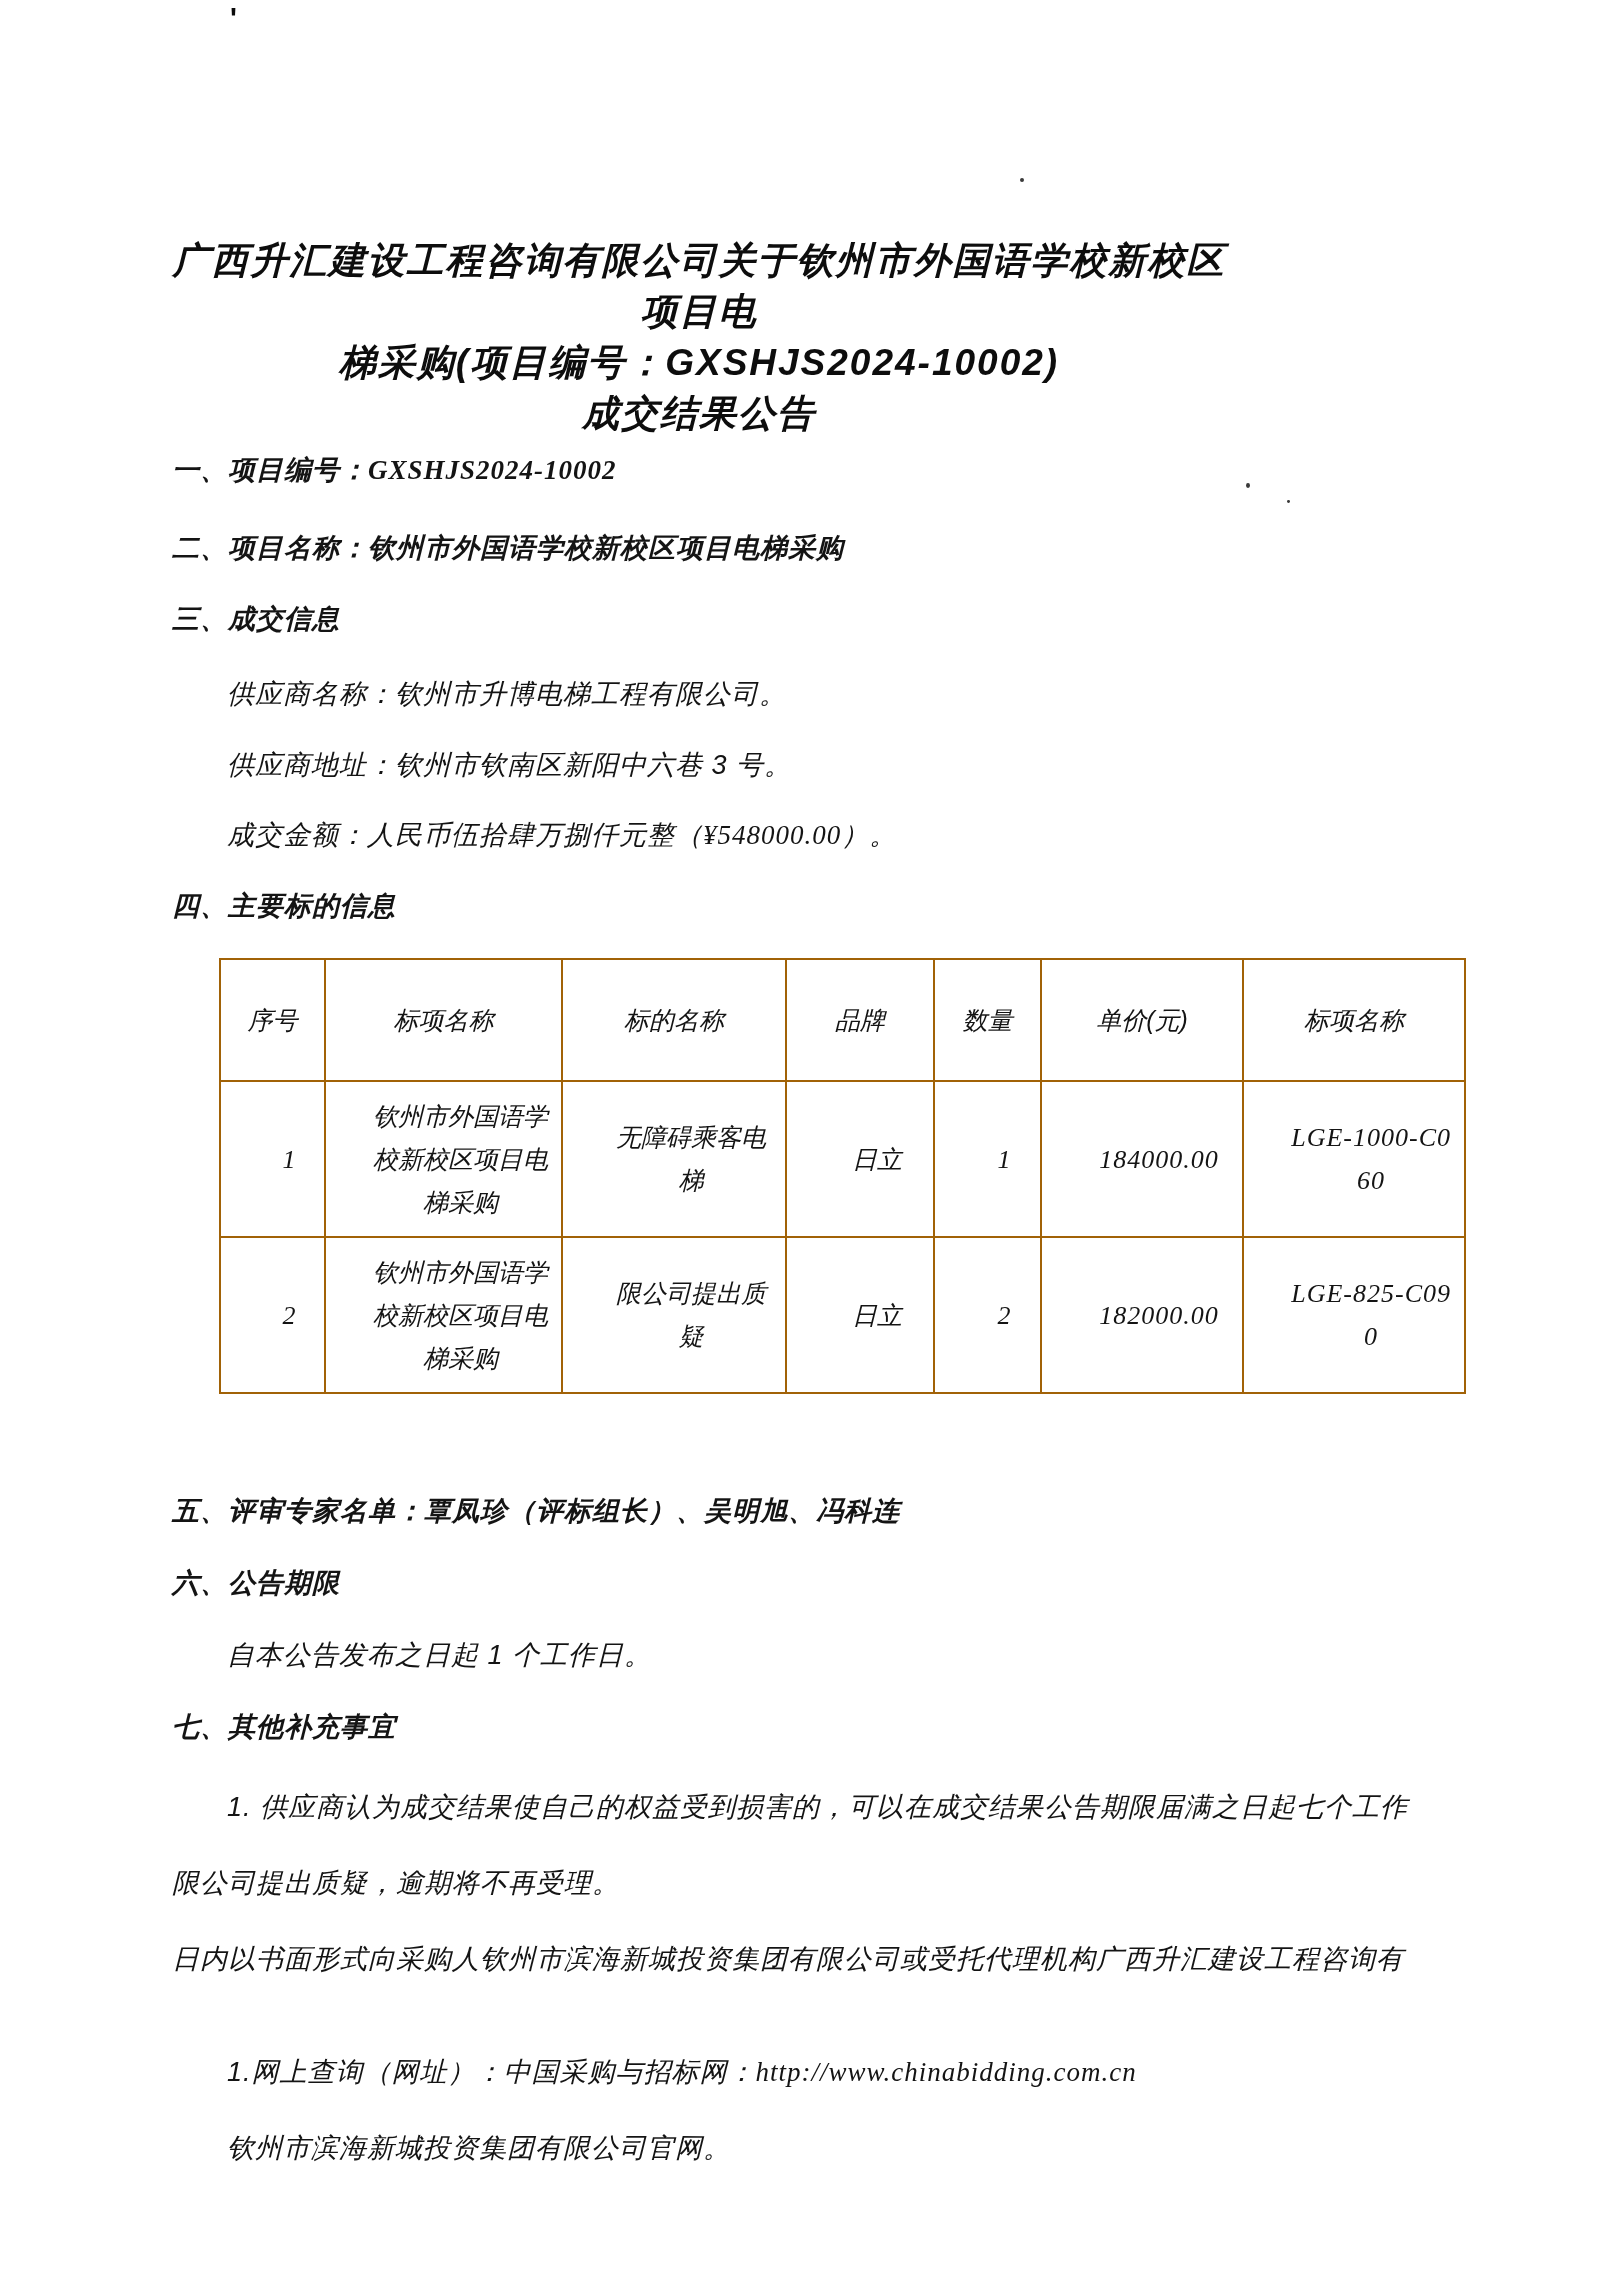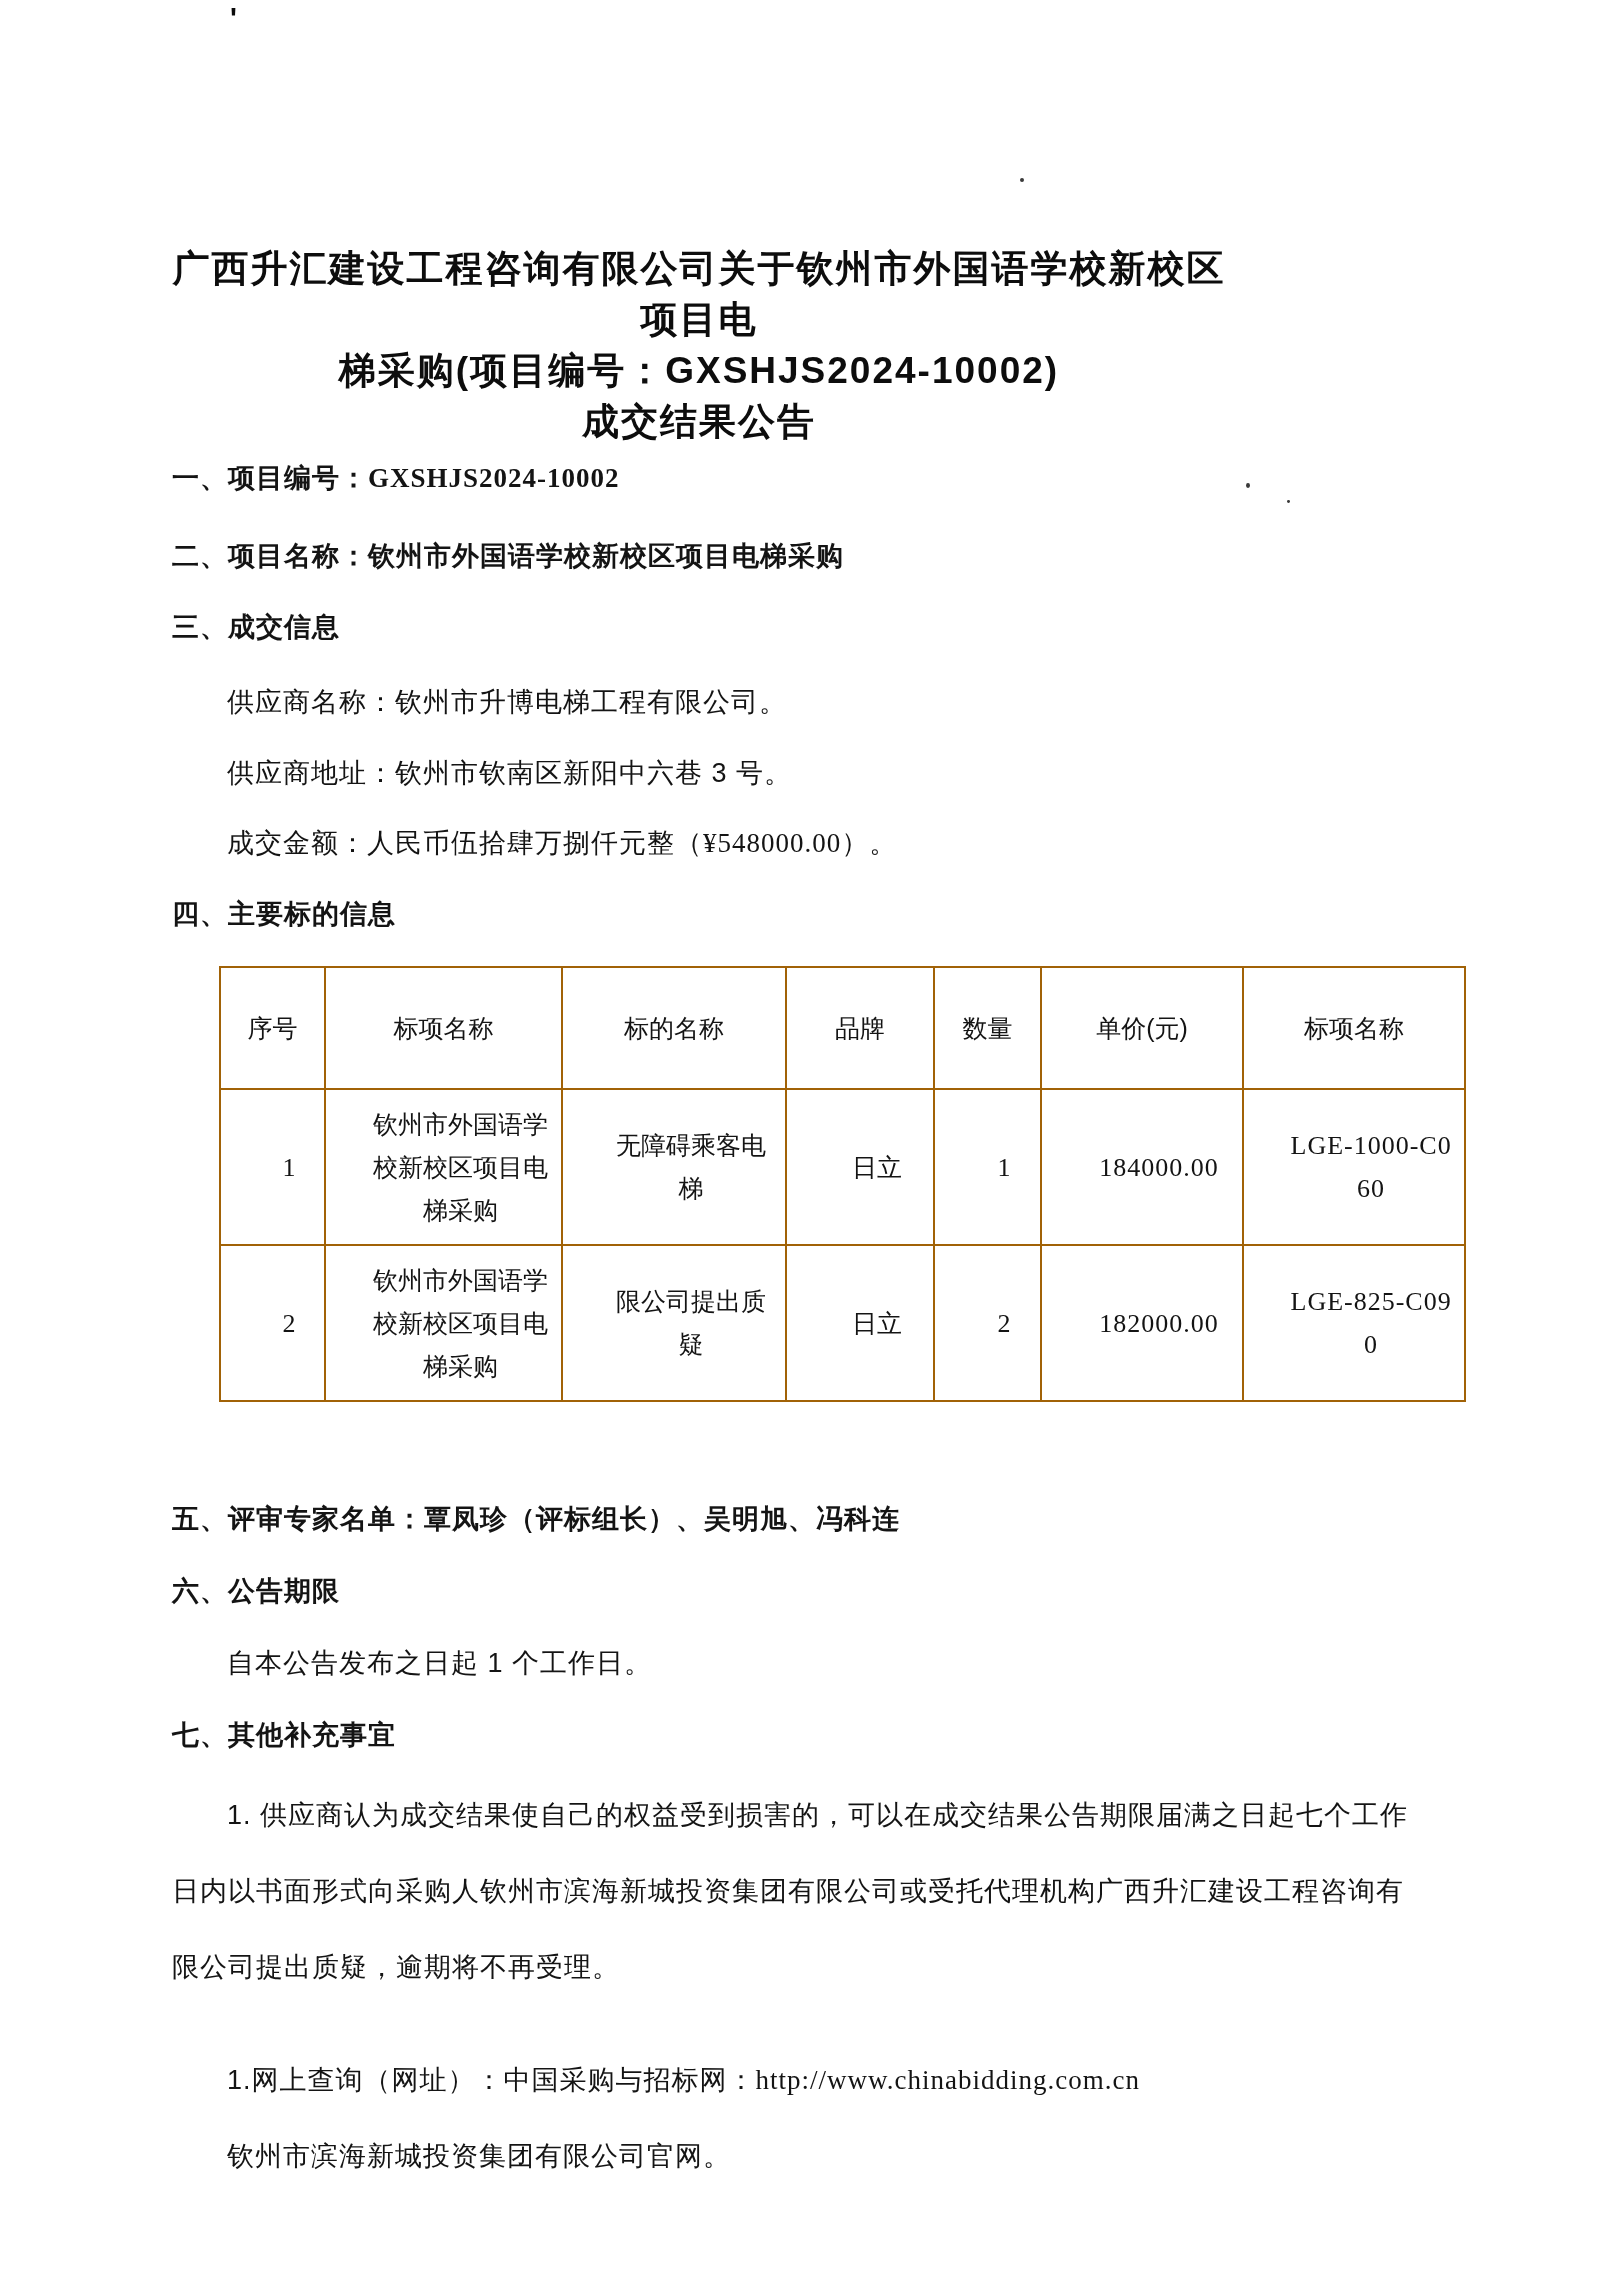--- a/index.html
+++ b/index.html
@@ -12,25 +12,26 @@
     width: 1611px;
     height: 2289px;
     margin: 0 auto;
     background: #ffffff;
     overflow: hidden;
     font-family: "Liberation Sans", "DejaVu Sans", sans-serif;
     color: #111111;
   }
   .doc {
     position: absolute;
-    top: 16px;
+    top: 8px;
     left: 0;
     width: 1387px;
     padding: 0 161px 0 172px;
     box-sizing: border-box;
+    font-style: italic;
   }
   
   .title-block {
     margin-top: 227px;
     text-align: center;
     font-size: 37px;
     font-weight: bold;
     letter-spacing: 2px;
     line-height: 51px;
     color: #0d0d0d;
@@ -187,22 +188,22 @@
 
     <div class="line heading mt-s5">五、评审专家名单：覃凤珍（评标组长）、吴明旭、冯科连</div>
 
     <div class="line heading mt-s6">六、公告期限</div>
 
     <div class="line indent mt-period">自本公告发布之日起 1 个工作日。</div>
 
     <div class="line heading mt-s7">七、其他补充事宜</div>
 
     <div class="line indent mt-p1l1">1. 供应商认为成交结果使自己的权益受到损害的，可以在成交结果公告期限届满之日起七个工作</div>
+    <div class="line mt-p1l3">限公司提出质疑，逾期将不再受理。</div>
     <div class="line mt-p1l2">日内以书面形式向采购人钦州市滨海新城投资集团有限公司或受托代理机构广西升汇建设工程咨询有</div>
-    <div class="line mt-p1l3">限公司提出质疑，逾期将不再受理。</div>
 
     <div class="line indent mt-p2">
       <span>1.网上查询（网址）：中国采购与招标网：</span><span class="num">http://www.chinabidding.com.cn</span>
     </div>
 
     <div class="line indent mt-p3">钦州市滨海新城投资集团有限公司官网。</div>
 
   </div>
 </div>
 

